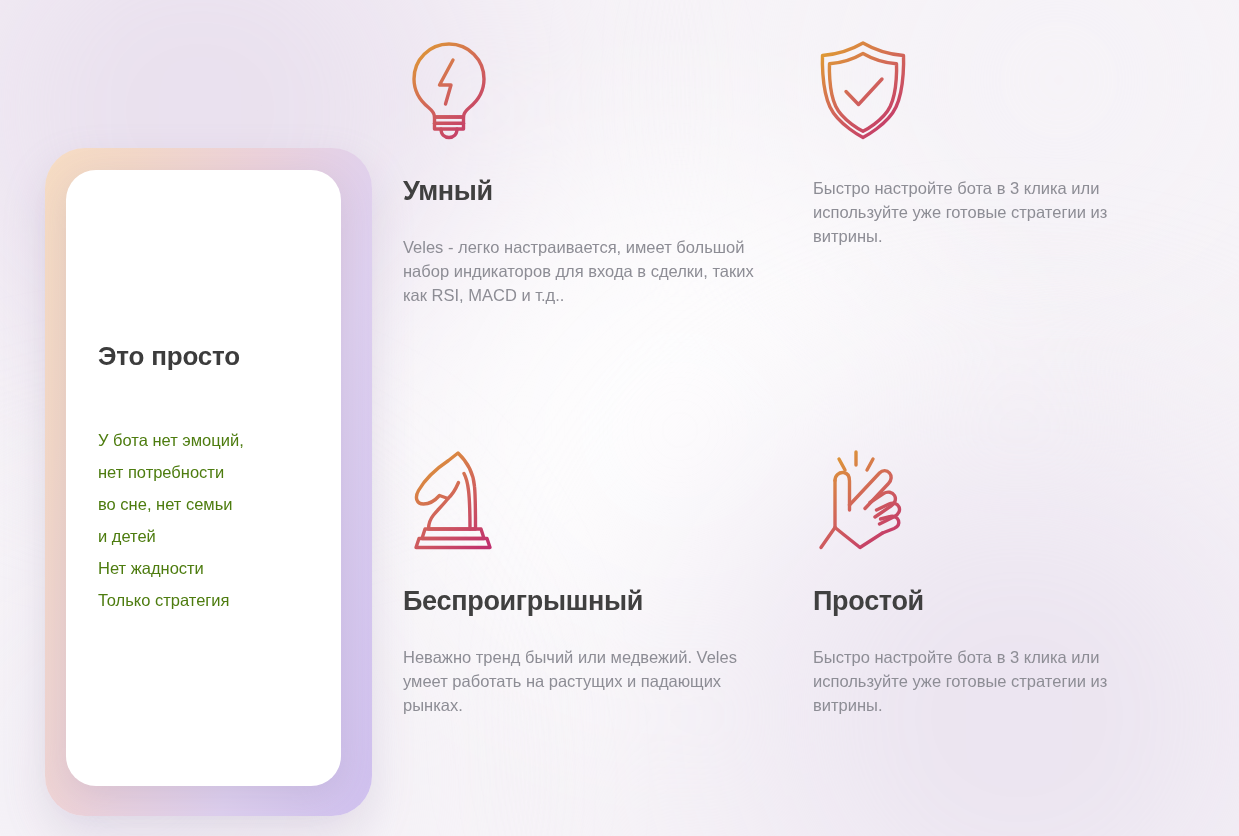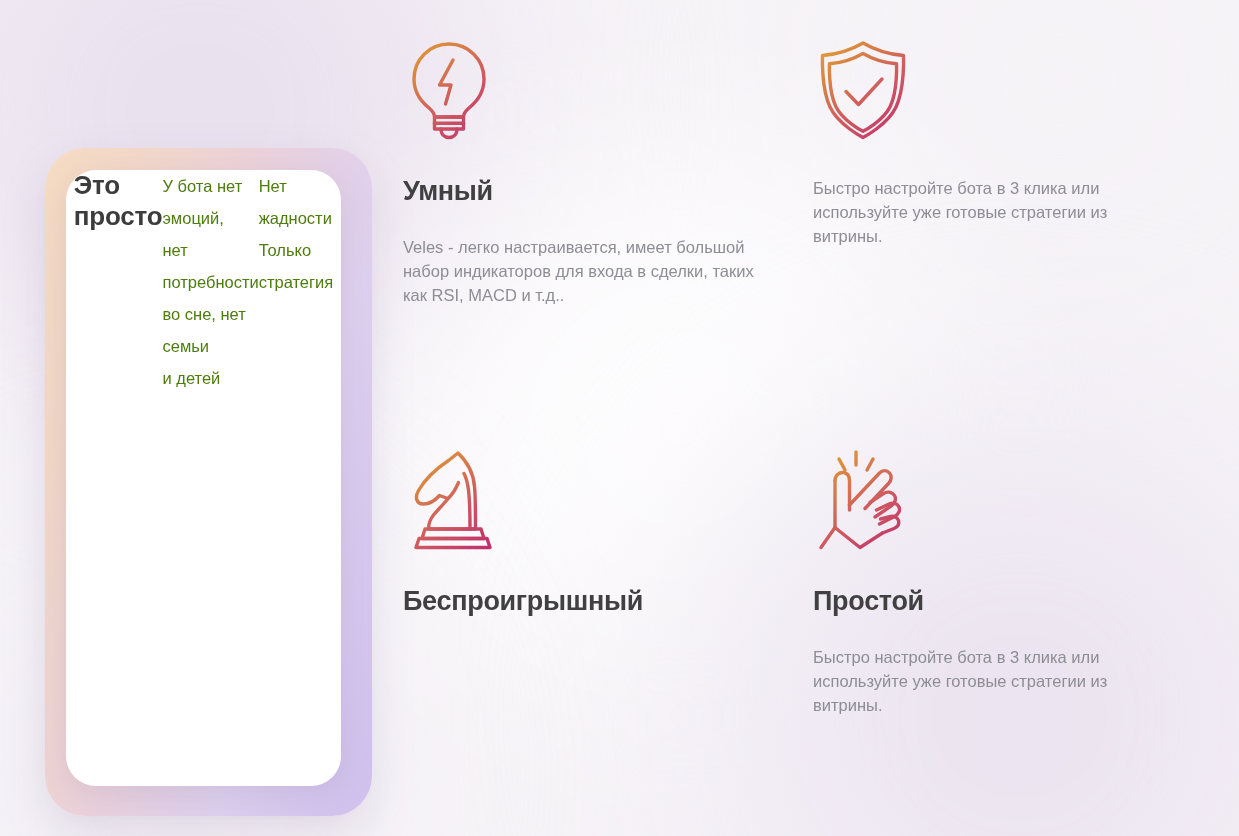--- a/index.html
+++ b/index.html
@@ -82,21 +82,21 @@
     position: absolute;
     left: 66px;
     top: 170px;
     width: 275px;
     height: 616px;
     background: #ffffff;
     border-radius: 30px;
     box-shadow: 0 10px 34px rgba(120,105,145,0.16);
     padding: 0 32px;
     display: flex;
-    flex-direction: row;
+    flex-direction: column;
     justify-content: center;
   }
 
   .promo-title {
     font-size: 26px;
     font-weight: bold;
     color: #3c3c3c;
     letter-spacing: -0.2px;
     margin-bottom: 52px;
   }
@@ -222,20 +222,21 @@
           <g stroke="url(#g3)" stroke-width="3.4" stroke-linecap="round" stroke-linejoin="round" fill="none">
             <path d="M55 5 L45.5 12.5 C32 21.5 21 33 15.5 42.5 C11.5 49.5 13.5 56 20.5 56 C27 56 32.5 52 36.5 47.5 L45 50.5 C40 57 34.5 62 30.5 67 C26.5 72 25.5 76 25.5 81 L72.5 81 C72.5 70 72.5 48 71.5 38.5 C70.5 26 65.5 15 55 5 Z"></path>
             <path d="M45 50.5 C49 47 52.5 41.5 55.5 34.5"></path>
             <path d="M61 25.5 C65 33 67 44 67 81"></path>
             <path d="M22 81 L78 81 L81 90.5 L19 90.5 Z"></path>
             <path d="M16 90.5 L84 90.5 L87 99.5 L13 99.5 Z"></path>
           </g>
         </svg>
       </div>
       <div class="feature-title">Беспроигрышный</div>
+      <div class="feature-text">Неважно тренд бычий или медвежий. Veles умеет работать на растущих и падающих рынках.</div>
     </div>
 
     <div class="feature">
       <div class="feature-icon">
         <svg width="100" height="104" viewBox="0 0 100 104" fill="none">
           <defs>
             <linearGradient id="g4" x1="12" y1="4" x2="86" y2="100" gradientUnits="userSpaceOnUse">
               <stop offset="0" stop-color="#e0a030"></stop>
               <stop offset="0.5" stop-color="#d1645a"></stop>
               <stop offset="1" stop-color="#c02f6e"></stop>

